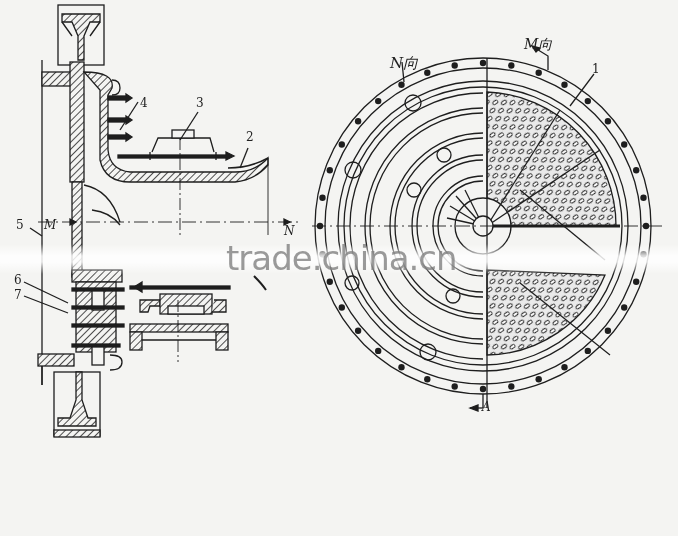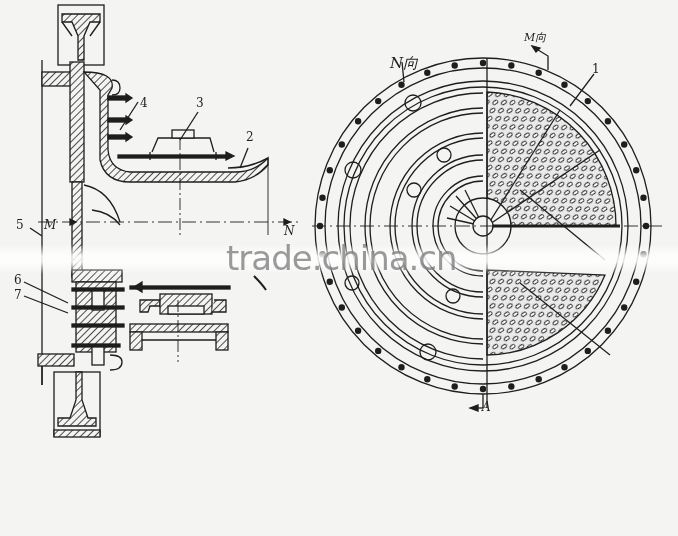--- a/index.html
+++ b/index.html
@@ -212,19 +212,19 @@
 <span class="lbl" style="left:592px;top:62px;">1</span>
 <span class="lbl" style="left:246px;top:130px;">2</span>
 <span class="lbl" style="left:196px;top:96px;">3</span>
 <span class="lbl" style="left:140px;top:96px;">4</span>
 <span class="lbl" style="left:16px;top:218px;">5</span>
 <span class="lbl" style="left:14px;top:273px;">6</span>
 <span class="lbl" style="left:14px;top:288px;">7</span>
 <span class="lbl it" style="left:44px;top:218px;">M</span>
 <span class="lbl it" style="left:284px;top:224px;">N</span>
 <span class="lbl it" style="left:390px;top:54px;font-size:15px;">N向</span>
-<span class="lbl it" style="left:524px;top:30px;font-size:11px;text-align:right;">M向</span>
+<span class="lbl it" style="left:524px;top:36px;font-size:14px;text-align:right;">M向</span>
 <span class="lbl it" style="left:482px;top:400px;">A</span>
 
 <div class="wm">
   <div class="wm-band"></div>
   <div class="wm-text">trade.china.cn</div>
 </div>
 
 </body></html>

